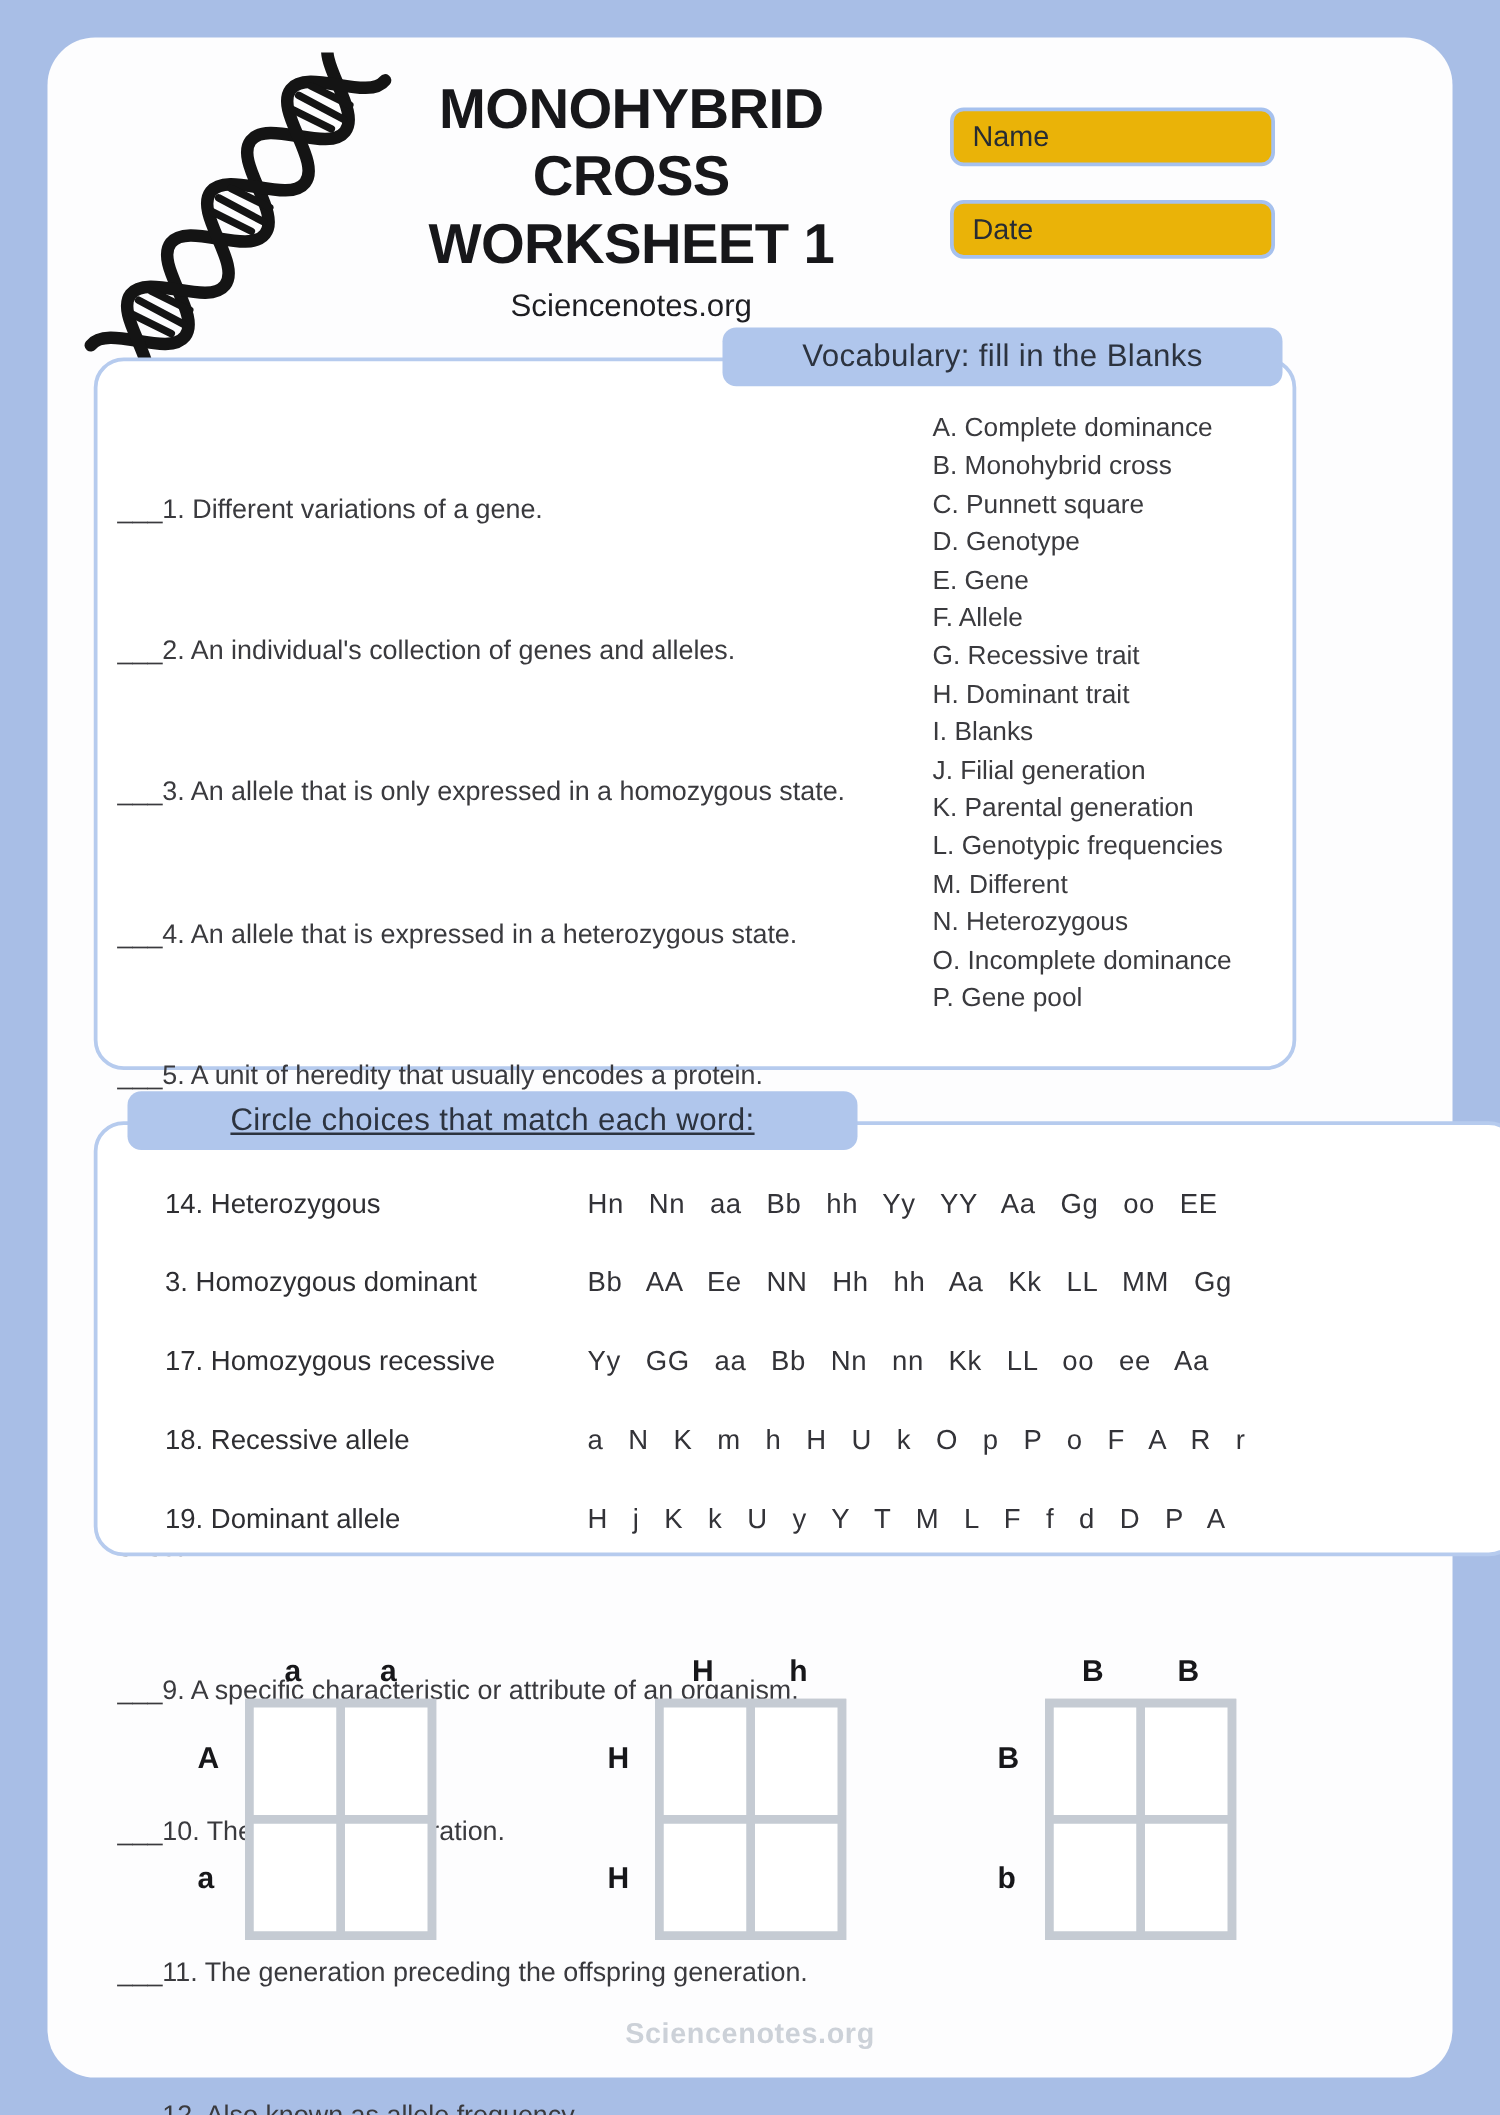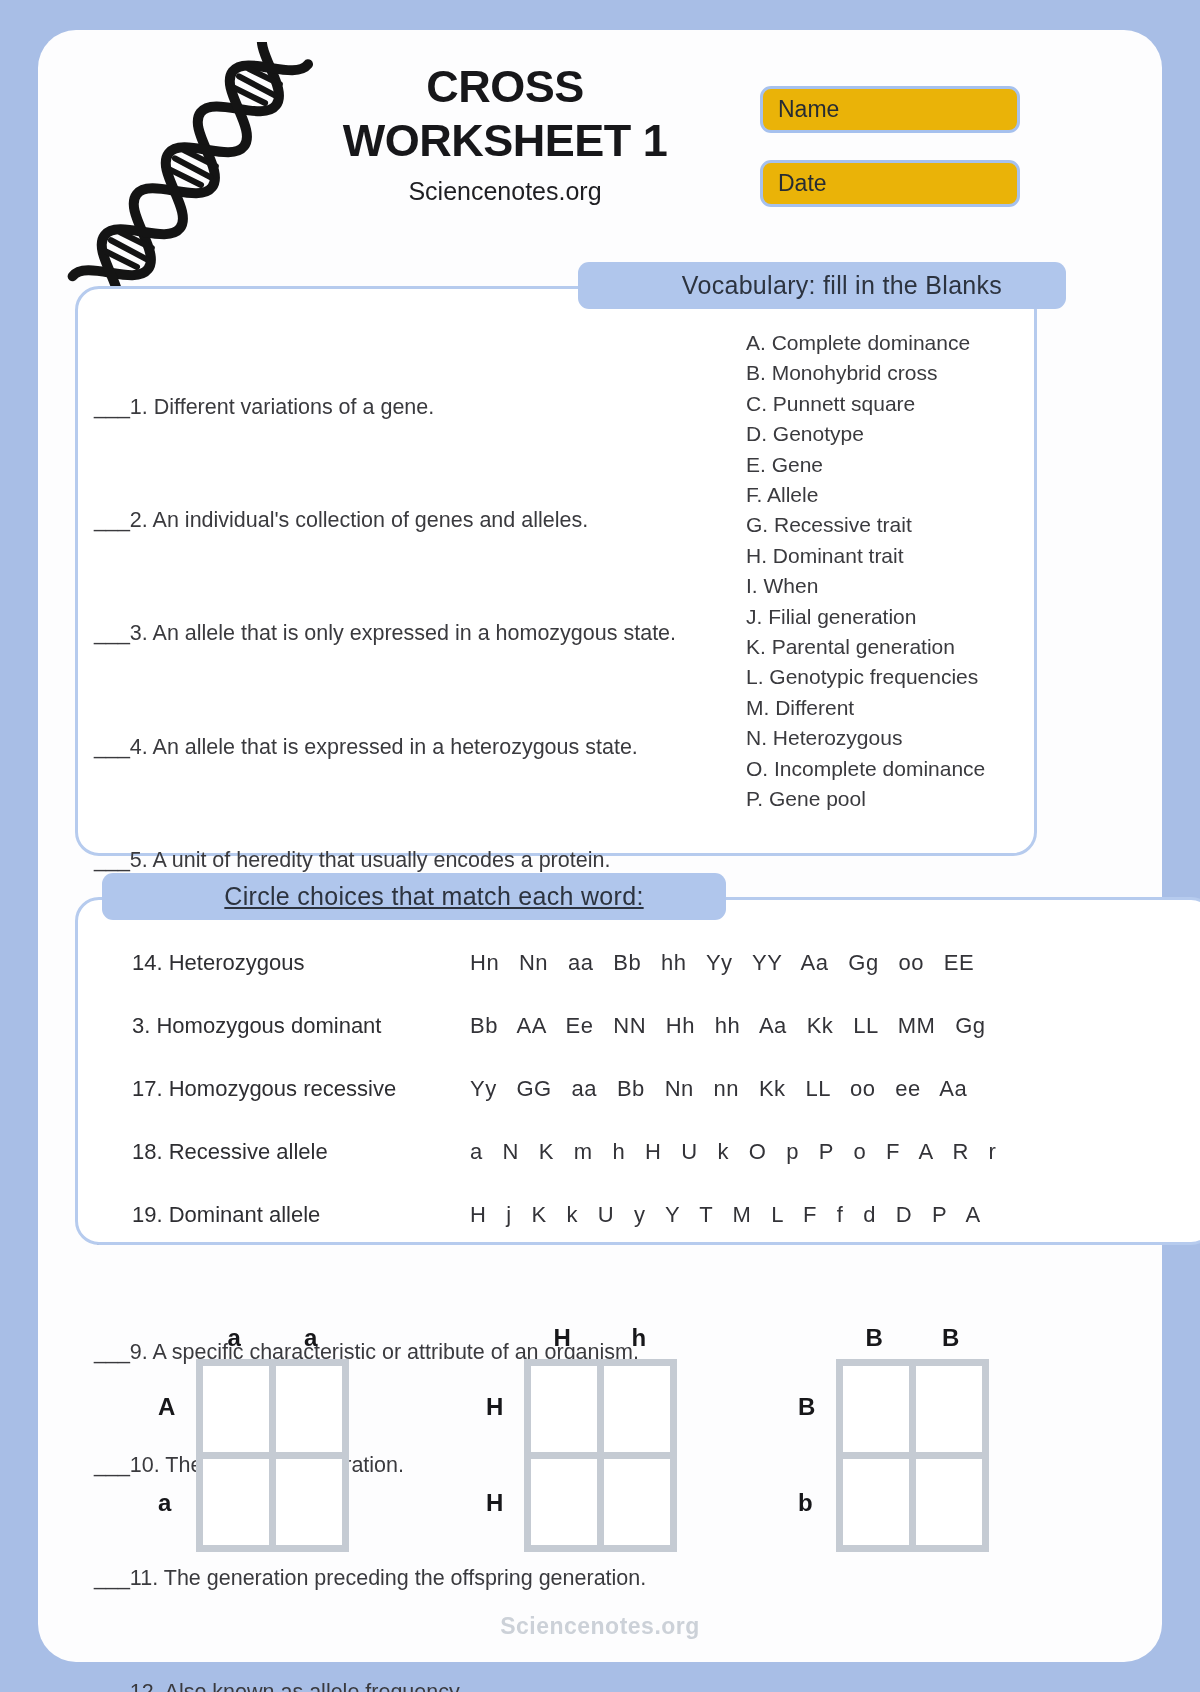--- a/index.html
+++ b/index.html
@@ -15,21 +15,21 @@
   .site{margin-top:9px;font-size:25px;font-weight:500;color:#1e1e22;}
   .field{position:absolute;left:722px;width:260px;height:47px;border:3px solid #a6c1ee;
          border-radius:11px;background:#eab308;display:flex;align-items:center;
          padding-left:15px;font-size:23px;color:#272c33;box-sizing:border-box;}
   .field-name{top:56px;}
   .field-date{top:130px;}
 
   
   .chip{position:absolute;background:#b0c6ec;border-radius:11px;display:flex;align-items:center;
         justify-content:center;font-size:25px;color:#2c333f;z-index:2;font-weight:500;
-        letter-spacing:0.3px;padding-left:40px;}
+        letter-spacing:0.3px;}
   .chip-vocab{left:540px;top:232px;width:448px;height:47px;}
   .chip-circle{left:64px;top:843px;width:584px;height:47px;text-decoration:underline;}
   .chip-punnett{left:52px;top:1239px;width:412px;height:47px;}
   .box{position:absolute;border:3px solid #b6cbee;border-radius:24px;background:#fff;
        box-sizing:border-box;}
   .box-vocab{left:37px;top:256px;width:962px;height:570px;}
   .box-circle{left:37px;top:867px;width:1140px;height:348px;}
 
   
   .vocab-inner{display:flex;padding:24px 14px 0 16px;}
@@ -77,20 +77,21 @@
             <line x1="26" y1="168" x2="60" y2="161"></line>
             <line x1="26" y1="248" x2="60" y2="241"></line>
             <line x1="23" y1="260" x2="63" y2="253"></line>
             <line x1="26" y1="272" x2="60" y2="265"></line>
           </g>
         </g>
       </g>
     </svg>
 
     <div class="title">
+      <div class="tl">MONOHYBRID</div>
       <div class="tl">CROSS</div>
       <div class="tl">WORKSHEET 1</div>
       <div class="site">Sciencenotes.org</div>
     </div>
 
     <div class="field field-name">
       <span>Name</span>
     </div>
     <div class="field field-date">
       <span>Date</span>
@@ -119,21 +120,21 @@
         </div>
         <div class="answers">
           <div>A. Complete dominance</div>
           <div>B. Monohybrid cross</div>
           <div>C. Punnett square</div>
           <div>D. Genotype</div>
           <div>E. Gene</div>
           <div>F. Allele</div>
           <div>G. Recessive trait</div>
           <div>H. Dominant trait</div>
-          <div>I. When</div>
+          <div>I. Blanks</div>
           <div>J. Filial generation</div>
           <div>K. Parental generation</div>
           <div>L. Genotypic frequencies</div>
           <div>M. Different</div>
           <div>N. Heterozygous</div>
           <div>O. Incomplete dominance</div>
           <div>P. Gene pool</div>
         </div>
       </div>
     </div>

